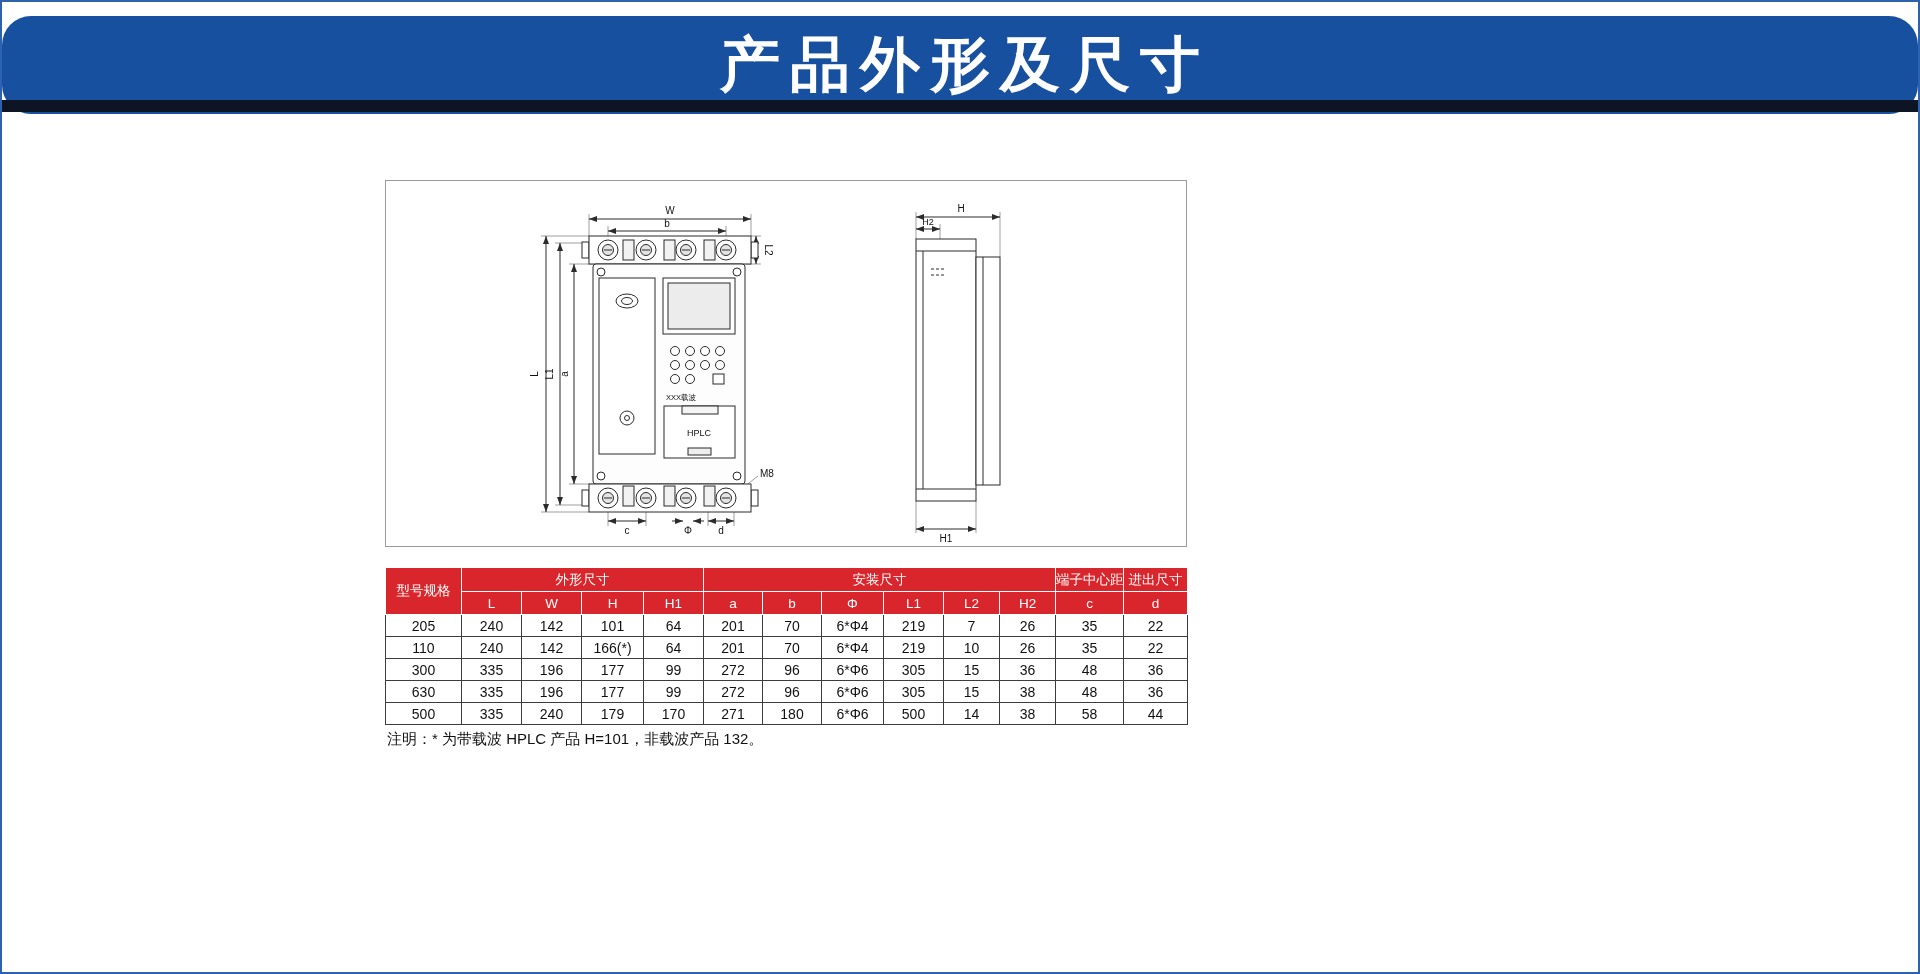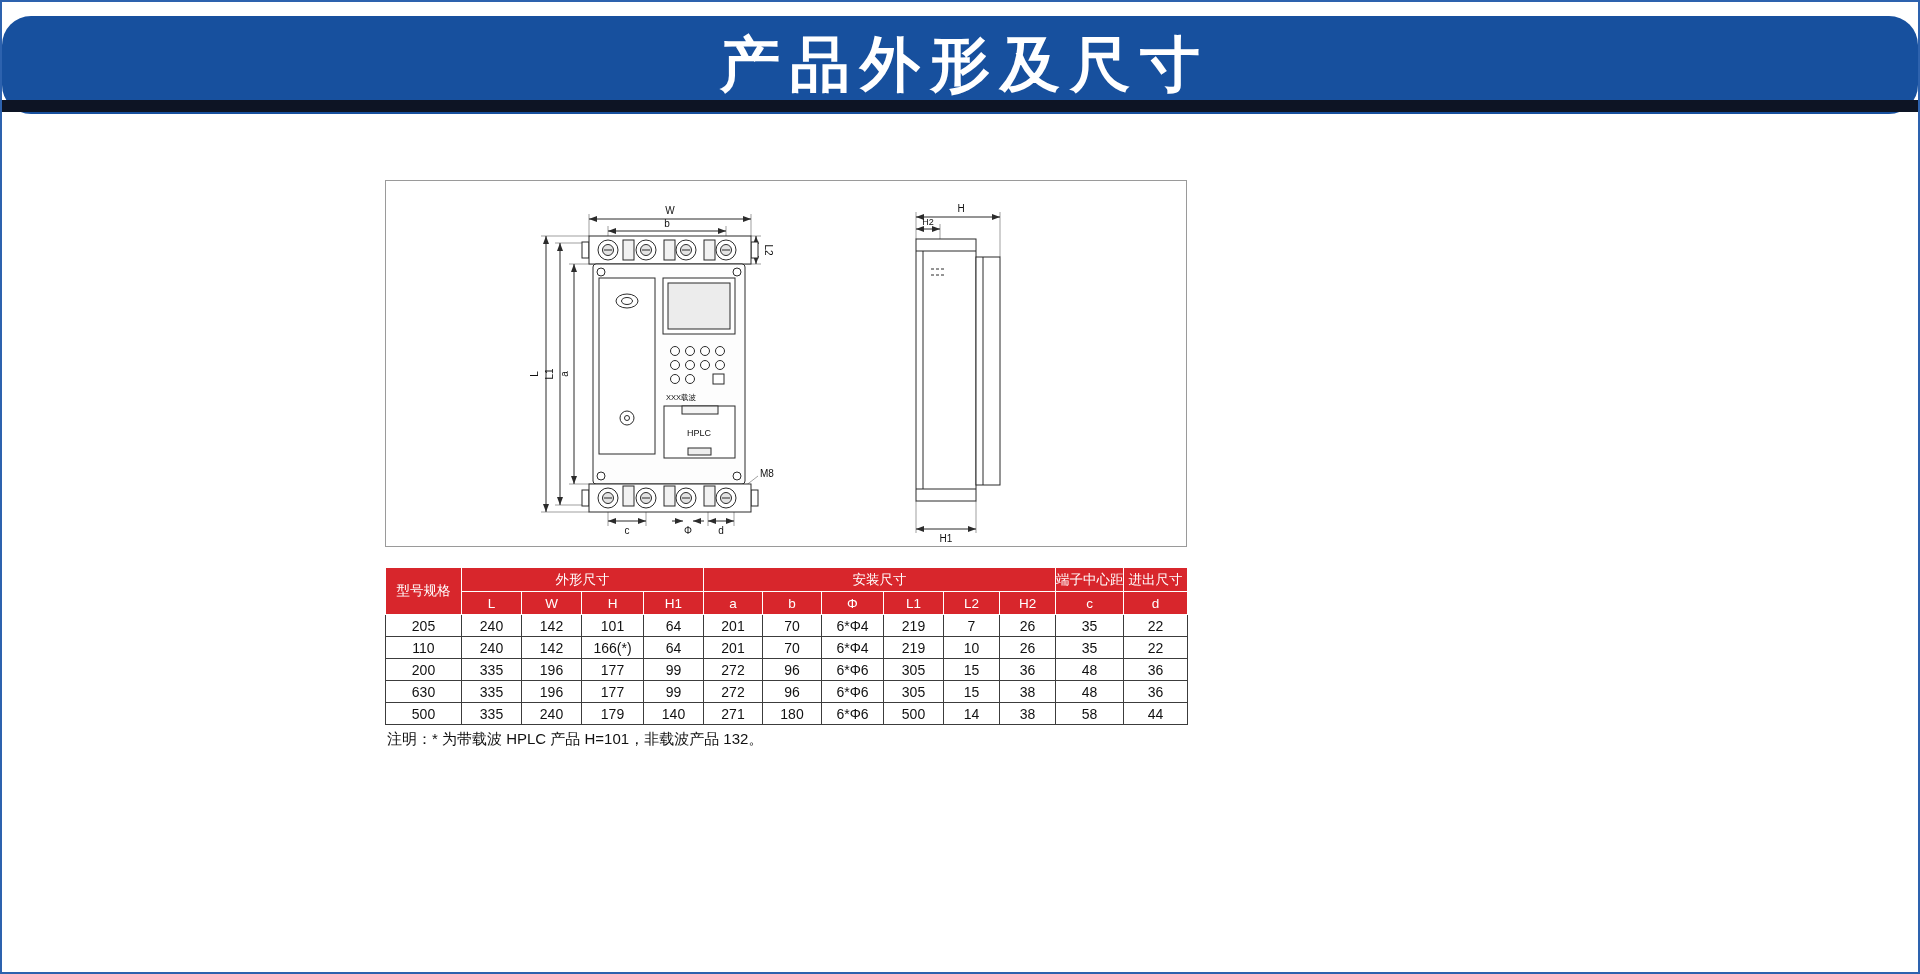--- a/index.html
+++ b/index.html
@@ -299,21 +299,21 @@
             <td>201</td>
             <td>70</td>
             <td>6*Φ4</td>
             <td>219</td>
             <td>10</td>
             <td>26</td>
             <td>35</td>
             <td>22</td>
           </tr>
           <tr>
-            <td>200</td>
+            <td>300</td>
             <td>335</td>
             <td>196</td>
             <td>177</td>
             <td>99</td>
             <td>272</td>
             <td>96</td>
             <td>6*Φ6</td>
             <td>305</td>
             <td>15</td>
             <td>36</td>
@@ -333,21 +333,21 @@
             <td>15</td>
             <td>38</td>
             <td>48</td>
             <td>36</td>
           </tr>
           <tr>
             <td>500</td>
             <td>335</td>
             <td>240</td>
             <td>179</td>
-            <td>140</td>
+            <td>170</td>
             <td>271</td>
             <td>180</td>
             <td>6*Φ6</td>
             <td>500</td>
             <td>14</td>
             <td>38</td>
             <td>58</td>
             <td>44</td>
           </tr>
         </tbody>

